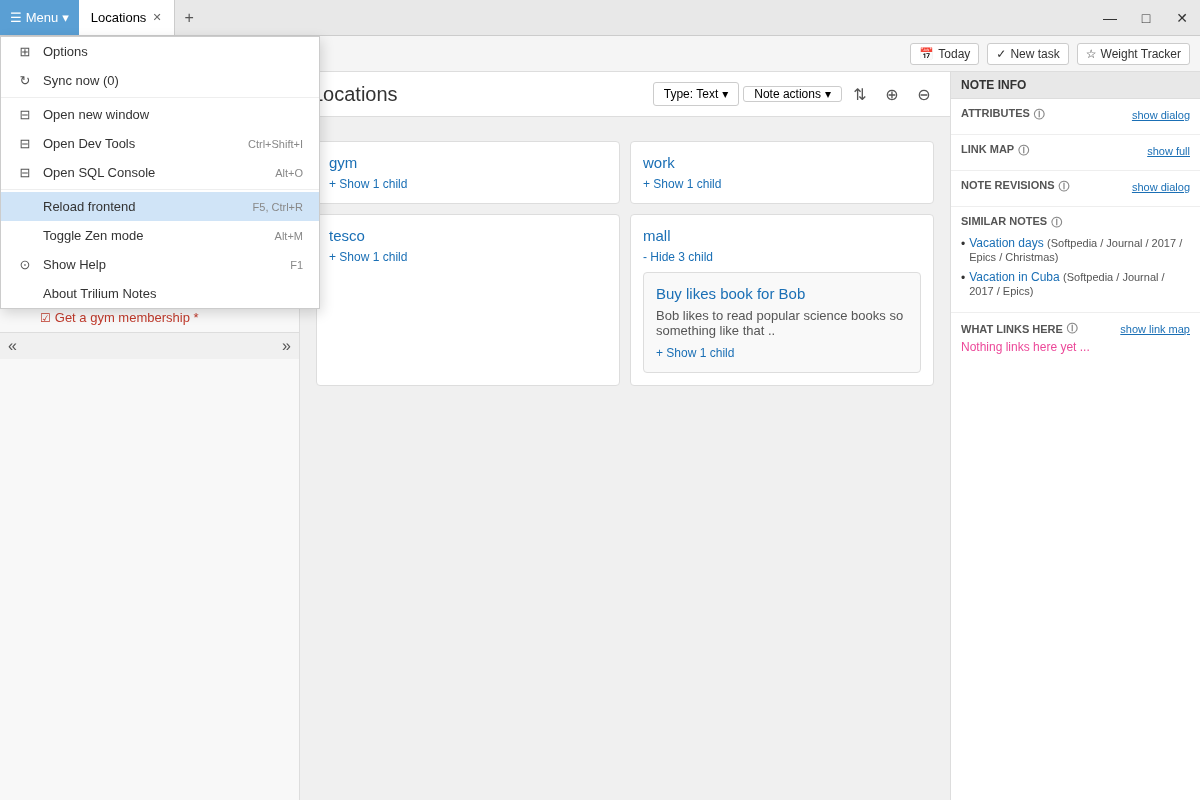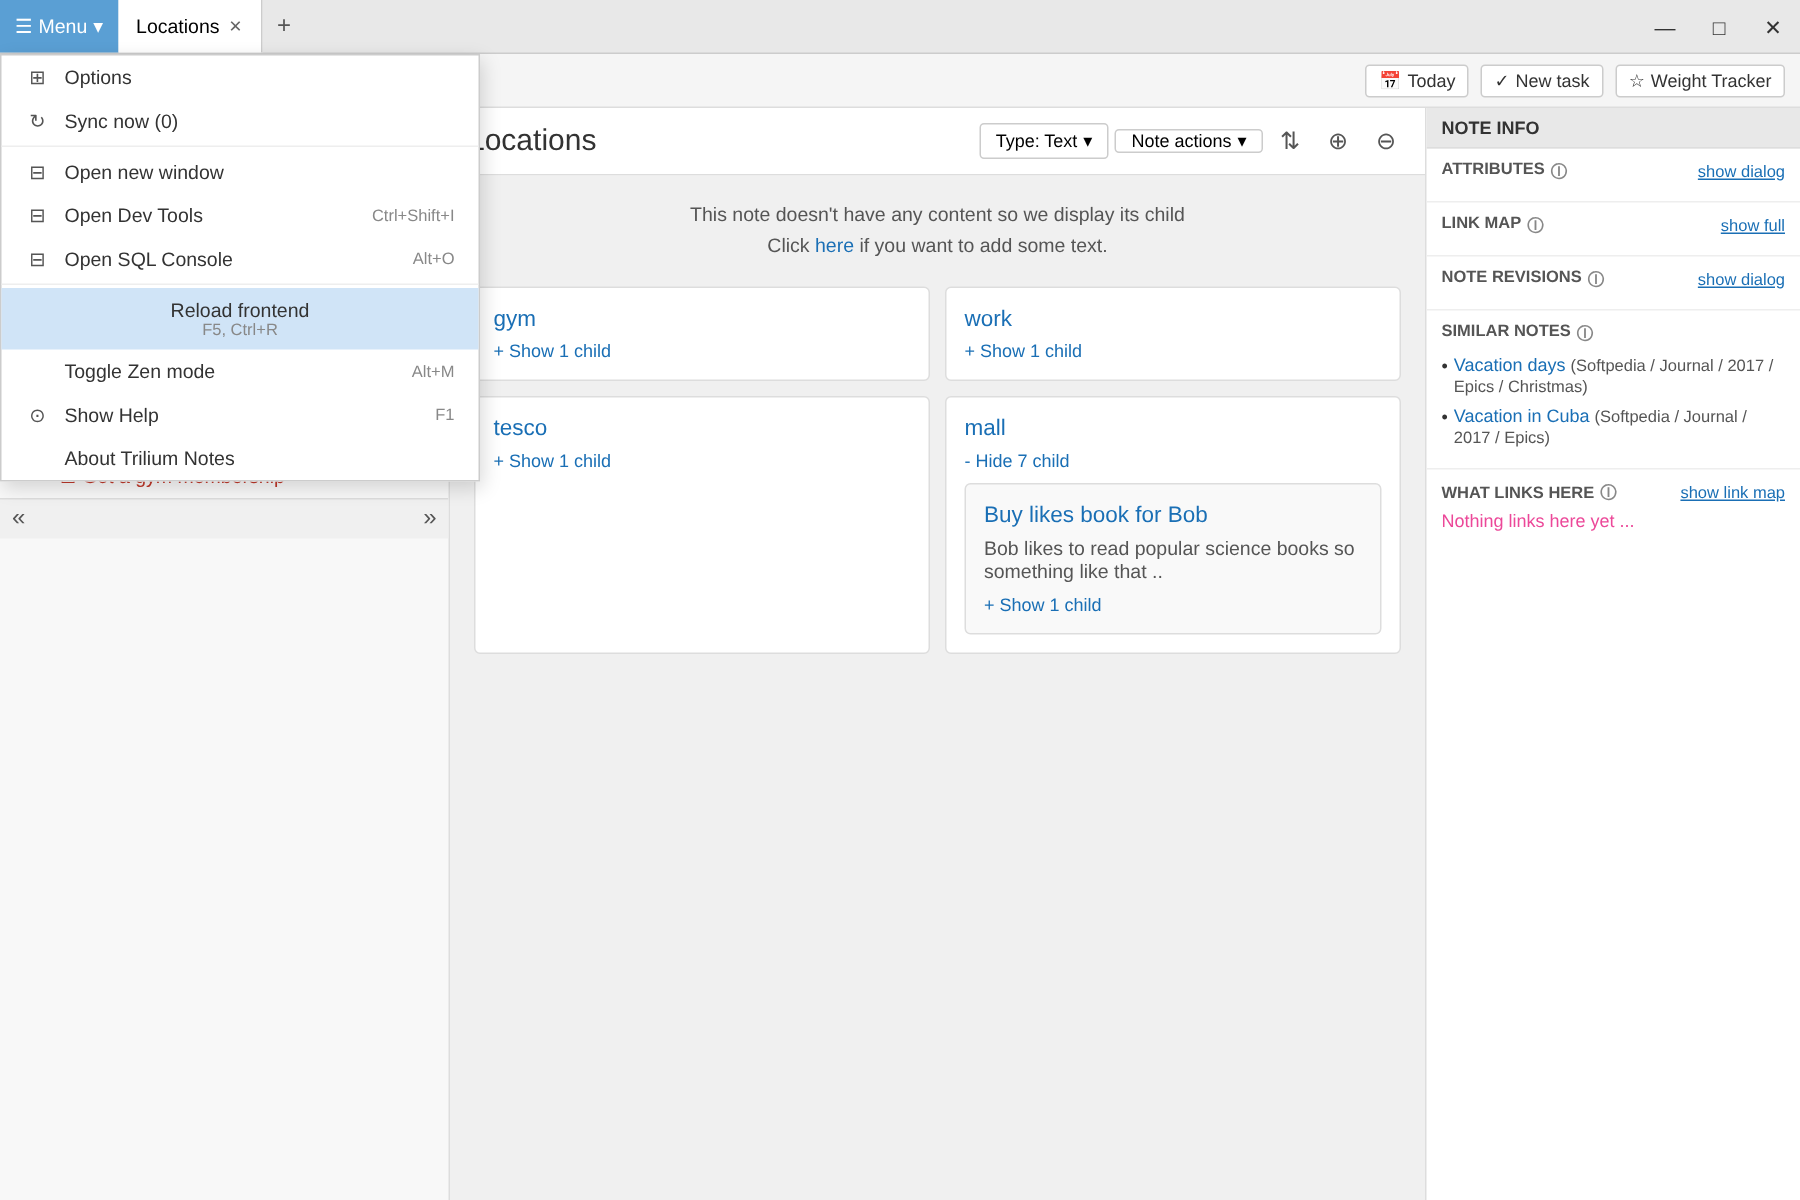--- a/index.html
+++ b/index.html
@@ -123,21 +123,21 @@
     .info-icon { color: #888; font-size: 11px; cursor: pointer; }
     .menu-dropdown {
       position: fixed; top: 36px; left: 0; width: 320px;
       background: white; border: 1px solid #ccc; box-shadow: 2px 4px 12px rgba(0,0,0,0.15);
       z-index: 1001;
     }
     .menu-item {
       display: flex; align-items: center; padding: 7px 16px;
       cursor: pointer; color: #333; font-size: 13px;
     }
-    .menu-item.selected-item { background: #d0e4f7; flex-direction: column; }
+    .menu-item.selected-item { background: #d0e4f7; }
     .menu-item .m-icon { margin-right: 10px; color: #555; font-size: 13px; width: 16px; text-align: center; }
     .menu-item .m-label { flex: 1; }
     .menu-item .m-shortcut { color: #888; font-size: 11px; }
     .menu-divider { height: 1px; background: #eee; margin: 2px 0; }
   </style>
 </head>
 <body>
 
 <div class="title-bar">
   <button class="menu-btn" id="menuBtn">
@@ -274,41 +274,37 @@
           <span>Note actions</span>
           <span>▾</span>
         </button>
         <button class="icon-btn" title="Sort">⇅</button>
         <button class="icon-btn" title="Zoom in">⊕</button>
         <button class="icon-btn" title="Zoom out">⊖</button>
       </div>
     </div>
 
     <div class="note-content">
-      <p class="note-empty-msg">
-        <span>This note doesn't have any content so we display its child</span><br>
-        Click <a href="#">here</a> <span>if you want to add some text.</span>
-      </p>
 
       <div class="children-grid" id="childrenGrid">
           <div class="child-card">
             <div class="child-card-title">gym</div>
             <div class="child-card-footer">+ Show 1 child</div>
           </div>
           <div class="child-card">
             <div class="child-card-title">work</div>
             <div class="child-card-footer">+ Show 1 child</div>
           </div>
           <div class="child-card">
             <div class="child-card-title">tesco</div>
             <div class="child-card-footer">+ Show 1 child</div>
           </div>
           <div class="child-card">
             <div class="child-card-title">mall</div>
-            <div class="child-card-footer">- Hide 7 child</div>
+            <div class="child-card-footer">- Hide 3 child</div>
             <div class="child-card" style="margin-top:8px; background:#f9f9f9;">
       <div class="child-card-title">Buy likes book for Bob</div>
       <div class="child-card-body">Bob likes to read popular science books so something like that ..</div>
       <div class="child-card-footer">+ Show 1 child</div>
     </div>
           </div>
         </div>
     </div>
   </div>
 

